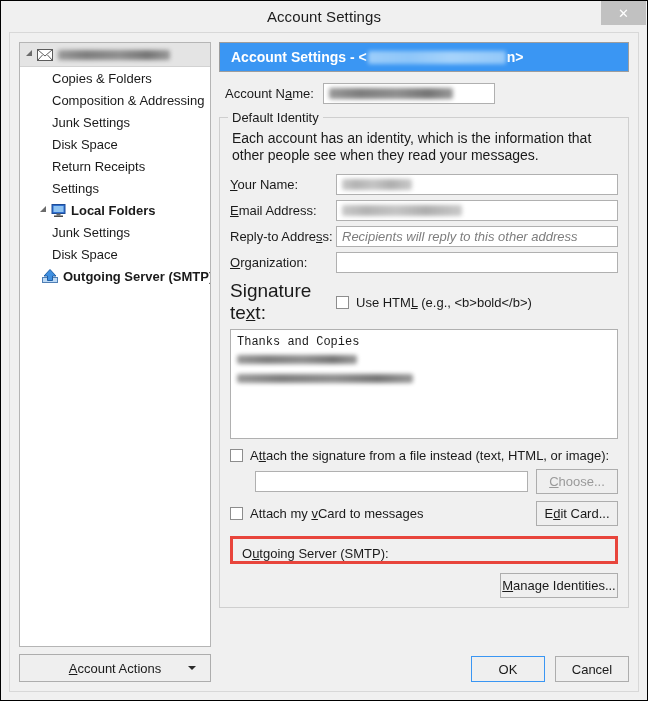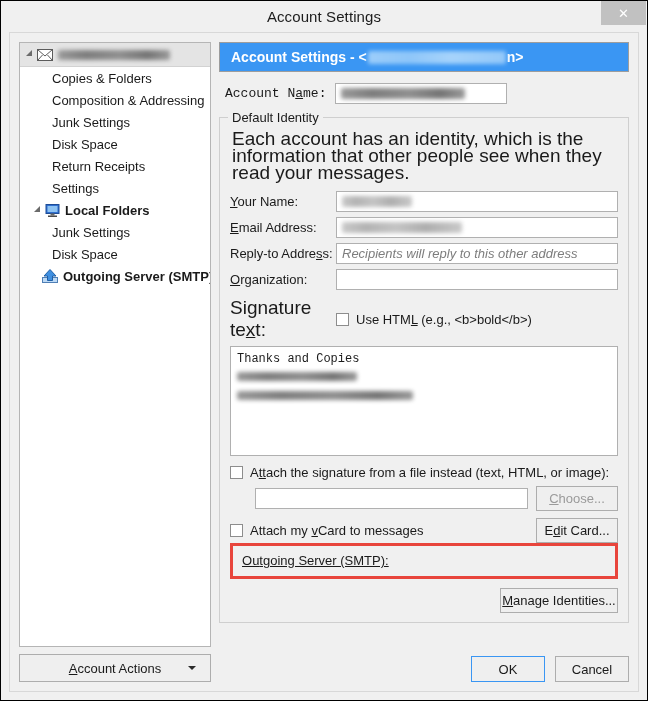--- a/index.html
+++ b/index.html
@@ -88,21 +88,21 @@
     padding-left: 4px;
     white-space: nowrap;
     cursor: default;
   }
   .tree-row.account {
     background: #e4e4e4;
     border-bottom: 1px solid #d2d2d2;
     height: 23px;
   }
   .tree-row.child { padding-left: 32px; }
-  .tree-row.bold { font-weight: bold; padding-left: 12px; }
+  .tree-row.bold { font-weight: bold; padding-left: 18px; }
   .tree-row.bold.smtp { padding-left: 22px; }
 
   .twisty {
     width: 11px; height: 11px;
     flex: 0 0 11px;
     position: relative;
     margin-right: 2px;
   }
   .twisty::after {
     content: "";
@@ -170,21 +170,21 @@
     font-weight: bold;
     font-size: 14px;
   }
   .banner .redact {
     background: linear-gradient(90deg,#9ccdfa,#8fc6f9 30%,#a6d3fb 60%,#93c8f9);
     height: 13px;
   }
 
   .row { display: flex; align-items: center; }
 
-  .acct-name-row { margin-top: 11px; padding-left: 6px; font-family: Liberation Mono, monospace; }
+  .acct-name-row { margin-top: 11px; padding-left: 6px; }
   .acct-name-row .lbl { font-size: 13px; }
   .txtbox {
     background: #ffffff;
     border: 1px solid #b0b0b0;
     box-sizing: border-box;
     height: 21px;
     display: flex;
     align-items: center;
     padding-left: 5px;
     font-size: 13px;
@@ -198,21 +198,21 @@
     border: 1px solid #cfcfcf;
     padding: 10px 10px 9px 10px;
   }
   .groupbox > .legend {
     position: absolute;
     top: -8px; left: 8px;
     background: #f0f0f0;
     padding: 0 4px;
     font-size: 13px;
   }
-  .gb-desc { font-size: 19px; line-height: 17px; margin: 2px 0 10px 2px; }
+  .gb-desc { font-size: 14px; line-height: 17px; margin: 2px 0 10px 2px; }
 
   .field-row { display: flex; align-items: center; margin-bottom: 5px; }
   .field-row .lbl { width: 106px; flex: 0 0 106px; font-size: 13px; }
   .field-row .txtbox { flex: 1 1 auto; }
 
   .sig-head { display: flex; align-items: center; margin-top: 7px; margin-bottom: 5px; }
   .sig-head .lbl { font-size: 19px; }
   .chk {
     width: 13px; height: 13px;
     flex: 0 0 13px;
@@ -250,23 +250,23 @@
 
   .file-row { display: flex; align-items: center; margin-top: 6px; }
   .file-row .txtbox { flex: 1 1 auto; margin-left: 25px; background:#fff; }
   .file-row .btn { width: 82px; margin-left: 8px; }
 
   .vcard-row { display: flex; align-items: center; margin-top: 7px; }
   .vcard-row .btn { width: 82px; margin-left: auto; }
 
   .smtp-wrap {
     position: relative;
+    margin-top: 10px;
     border: 3px solid #e8453c;
-    padding: 7px 9px 8px 9px;
-    text-decoration: underline;
+    padding: 7px 9px 0 9px;
   }
   .smtp-row { display: flex; align-items: center; }
   .smtp-row .lbl { font-size: 13px; }
   .combo {
     flex: 1 1 auto;
     margin-left: 8px;
     height: 22px;
     background: #efefef;
     border: 1px solid #b0b0b0;
     box-sizing: border-box;

